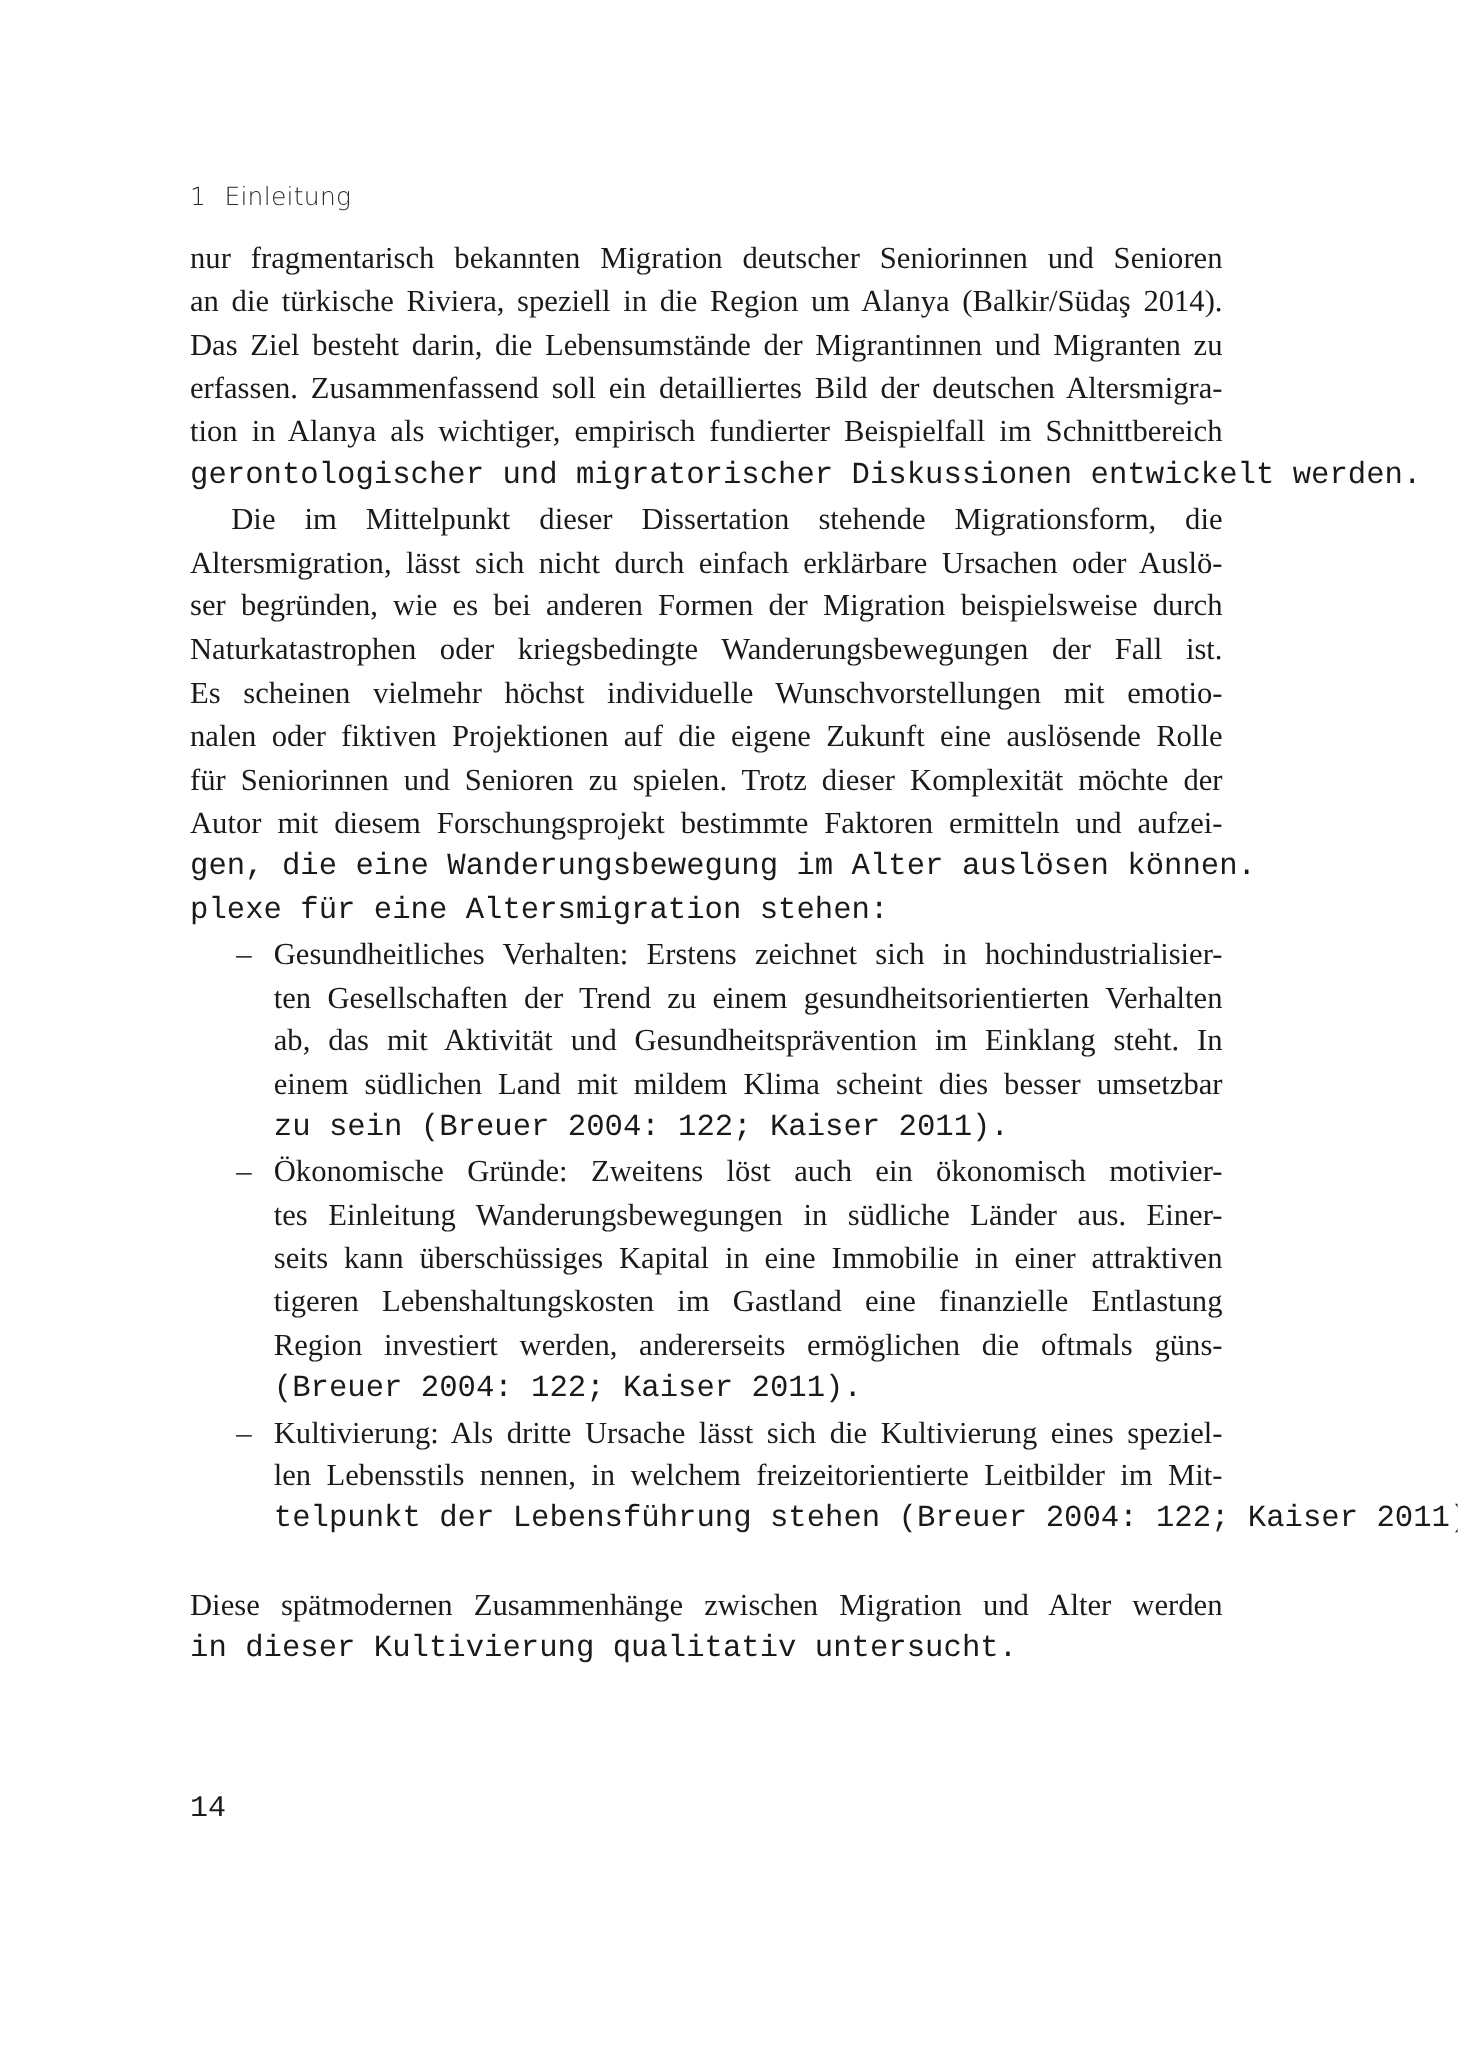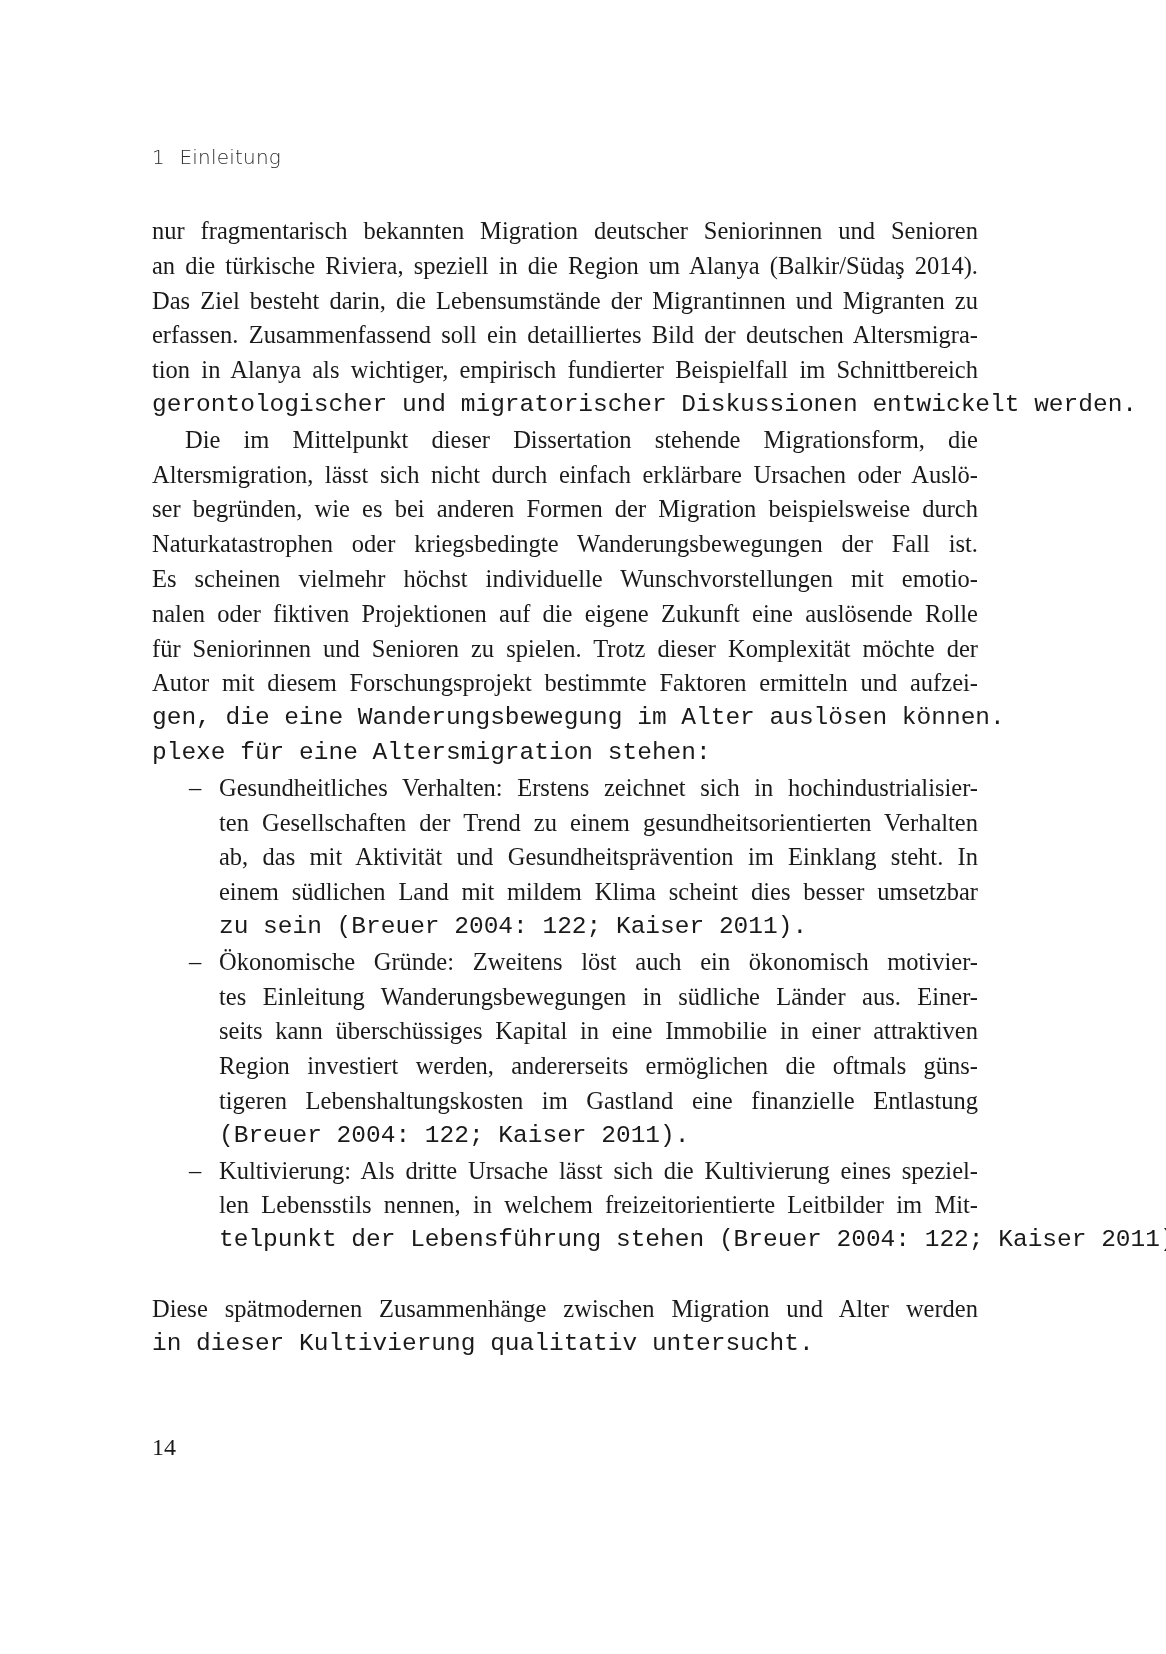--- a/index.html
+++ b/index.html
@@ -28,21 +28,20 @@
     .running-head .chapter-num { margin-right: 8px; }
     .body-text {
       position: absolute;
       left: 152px;
       top: 190px;
       width: 826px;
       font-family: "Liberation Serif", serif;
       font-size: 24.5px;
       line-height: 34.8px;
       color: #1a1a1a;
-      margin-top: 24px;
     }
     .line {
       display: block;
       white-space: nowrap;
       text-align: justify;
       text-align-last: justify;
       height: 34.8px;
     }
     .line.last {
       text-align-last: left;
@@ -56,21 +55,21 @@
     .list-item .dash {
       position: absolute;
       left: 37px;
       top: 0;
     }
     .gap { height: 34px; }
     .page-number {
       position: absolute;
       left: 152px;
       top: 1434px;
-      font-family: Liberation Serif, serif;
+      font-family: Liberation Mono, monospace;
       font-size: 24px;
       color: #1a1a1a;
     }
   </style>
 </head>
 <body>
 
 <div class="running-head">
   <span class="chapter-num">1</span>
   <span>Einleitung</span>
@@ -110,22 +109,22 @@
       <span class="line">ten Gesellschaften der Trend zu einem gesundheitsorientierten Verhalten</span>
       <span class="line">ab, das mit Aktivität und Gesundheitsprävention im Einklang steht. In</span>
       <span class="line">einem südlichen Land mit mildem Klima scheint dies besser umsetzbar</span>
       <span class="line last">zu sein (Breuer 2004: 122; Kaiser 2011).</span>
     </div>
     <div class="list-item">
       <span class="dash">–</span>
       <span class="line">Ökonomische Gründe: Zweitens löst auch ein ökonomisch motivier-</span>
       <span class="line">tes Einleitung Wanderungsbewegungen in südliche Länder aus. Einer-</span>
       <span class="line">seits kann überschüssiges Kapital in eine Immobilie in einer attraktiven</span>
+      <span class="line">tigeren Lebenshaltungskosten im Gastland eine finanzielle Entlastung</span>
       <span class="line">Region investiert werden, andererseits ermöglichen die oftmals güns-</span>
-      <span class="line">tigeren Lebenshaltungskosten im Gastland eine finanzielle Entlastung</span>
       <span class="line last">(Breuer 2004: 122; Kaiser 2011).</span>
     </div>
     <div class="list-item">
       <span class="dash">–</span>
       <span class="line">Kultivierung: Als dritte Ursache lässt sich die Kultivierung eines speziel-</span>
       <span class="line">len Lebensstils nennen, in welchem freizeitorientierte Leitbilder im Mit-</span>
       <span class="line last">telpunkt der Lebensführung stehen (Breuer 2004: 122; Kaiser 2011).</span>
     </div>
   </div>
 

